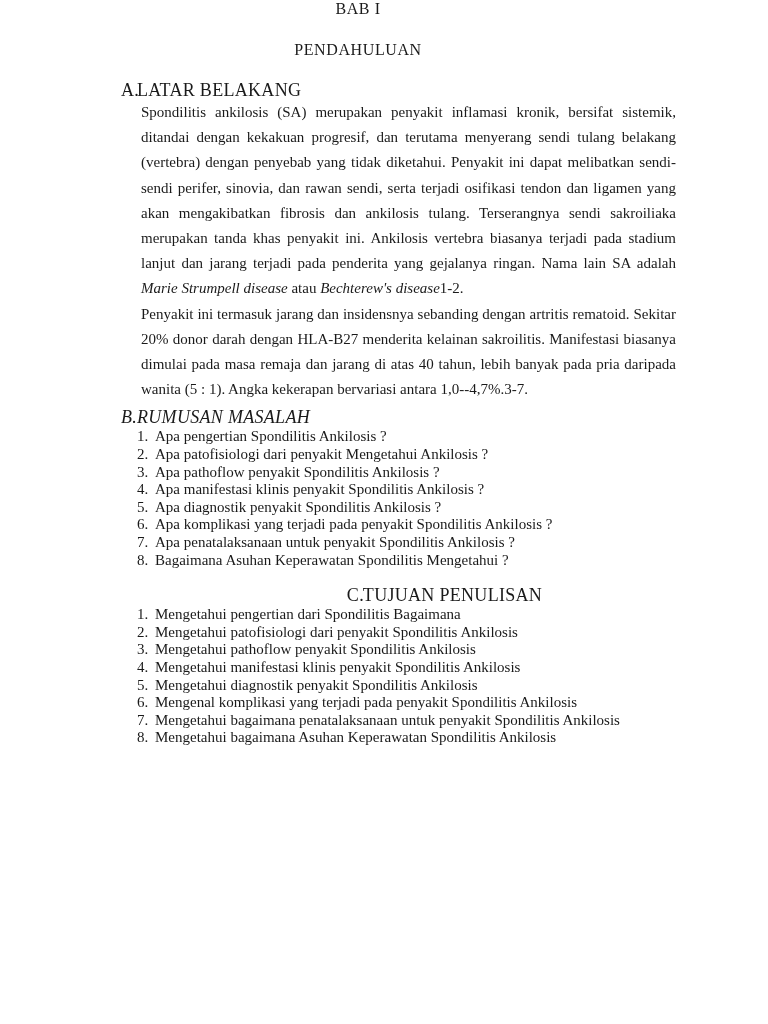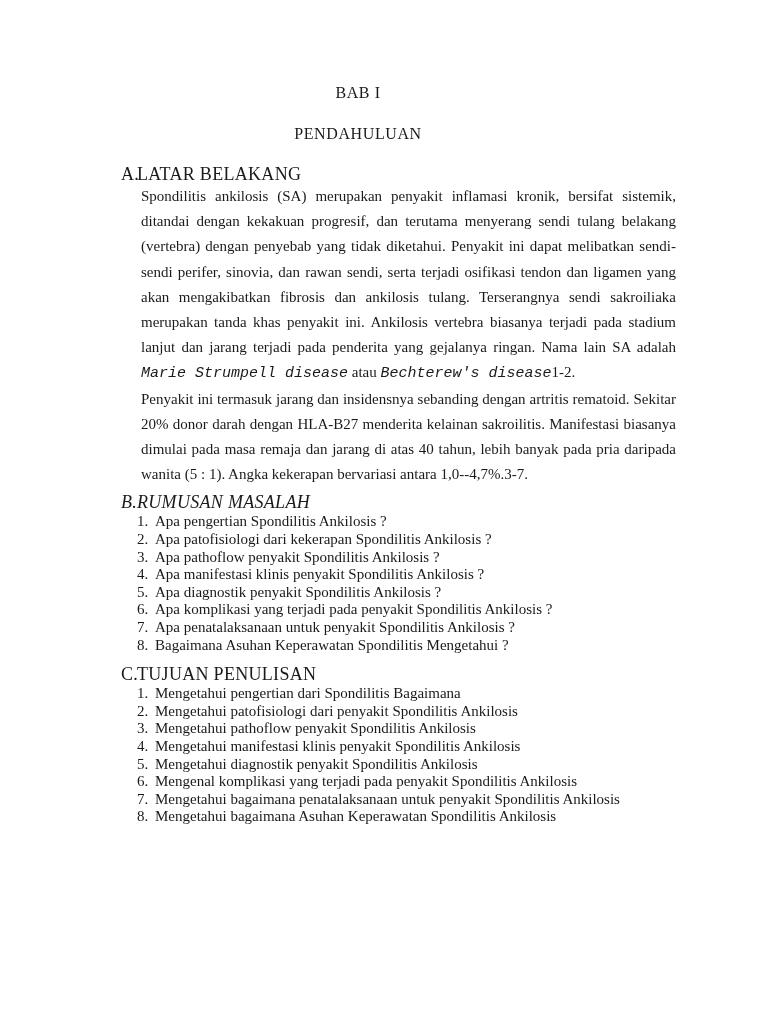--- a/index.html
+++ b/index.html
@@ -12,21 +12,20 @@
     background: #ffffff;
     color: #1a1a1a;
     font-family: "Liberation Serif", "DejaVu Serif", serif;
     font-size: 15px;
     overflow: hidden;
     box-sizing: border-box;
   }
 
   
   .titles {
-    padding-top: 84px;
     width: 716px;
     text-align: center;
   }
   .doc-title {
     font-size: 16px;
     font-weight: normal;
     line-height: 18px;
     margin: 0;
     letter-spacing: 0.6px;
   }
@@ -38,31 +37,31 @@
     letter-spacing: 0.6px;
   }
 
   .sec-head {
     margin: 23px 0 0 121px;
     font-size: 18px;
     line-height: 17px;
     letter-spacing: 0.3px;
   }
   .sec-head.tight { margin-top: 7px; font-style: italic; }
-  .sec-head.mid { margin-top: 12px; }
+  .sec-head.mid { margin-top: 18px; text-align: center; }
   .sec-letter { display: inline-block; width: 16px; }
 
   .body-text {
     margin: 1px 0 0 141px;
     width: 535px;
     text-align: justify;
     line-height: 25.2px;
   }
   .body-text p { margin: 0; }
-  .run-italic { font-style: italic; font-family: Liberation Mono, monospace; }
+  .run-italic { font-style: italic; }
 
   .item-list {
     margin: 2px 0 0 137px;
     padding: 0;
     list-style: none;
     line-height: 17.6px;
     font-size: 15px;
   }
   .item-list li { display: flex; }
   .li-num { width: 18px; flex: none; }
@@ -92,21 +91,21 @@
     <div class="sec-head tight">
       <span class="sec-letter">B.</span><span>RUMUSAN MASALAH</span>
     </div>
     <ol class="item-list">
       <li>
           <span class="li-num">1.</span>
           <span class="li-text">Apa pengertian Spondilitis Ankilosis ?</span>
         </li>
       <li>
           <span class="li-num">2.</span>
-          <span class="li-text">Apa patofisiologi dari kekerapan Spondilitis Ankilosis ?</span>
+          <span class="li-text">Apa patofisiologi dari penyakit Mengetahui Ankilosis ?</span>
         </li>
       <li>
           <span class="li-num">3.</span>
           <span class="li-text">Apa pathoflow penyakit Spondilitis Ankilosis ?</span>
         </li>
       <li>
           <span class="li-num">4.</span>
           <span class="li-text">Apa manifestasi klinis penyakit Spondilitis Ankilosis ?</span>
         </li>
       <li>

